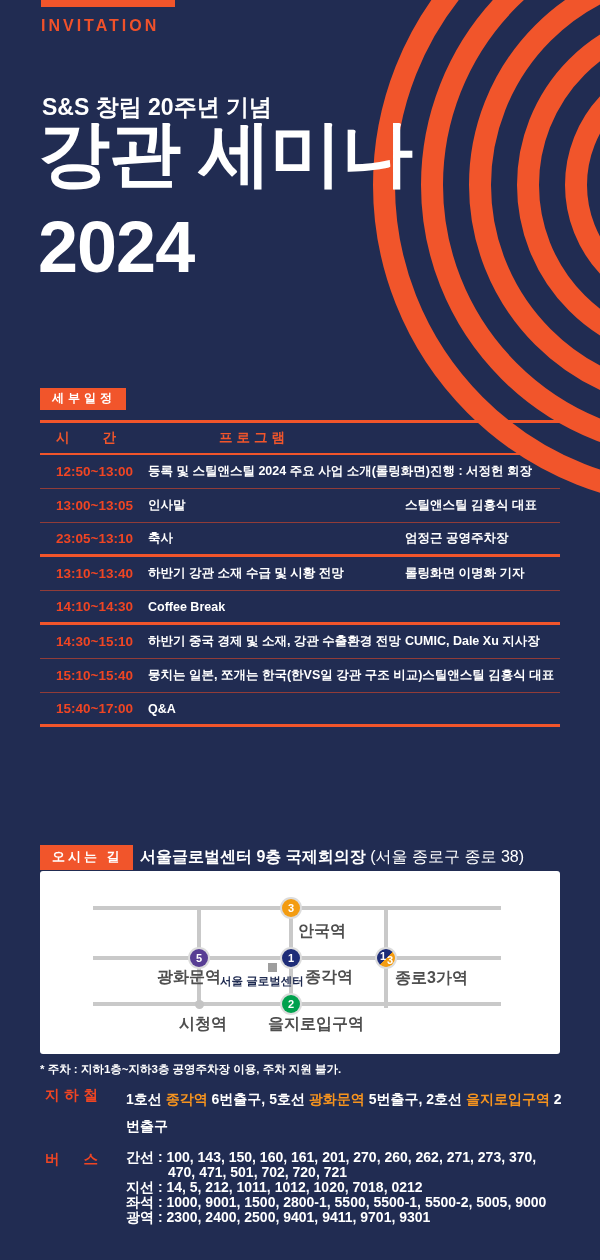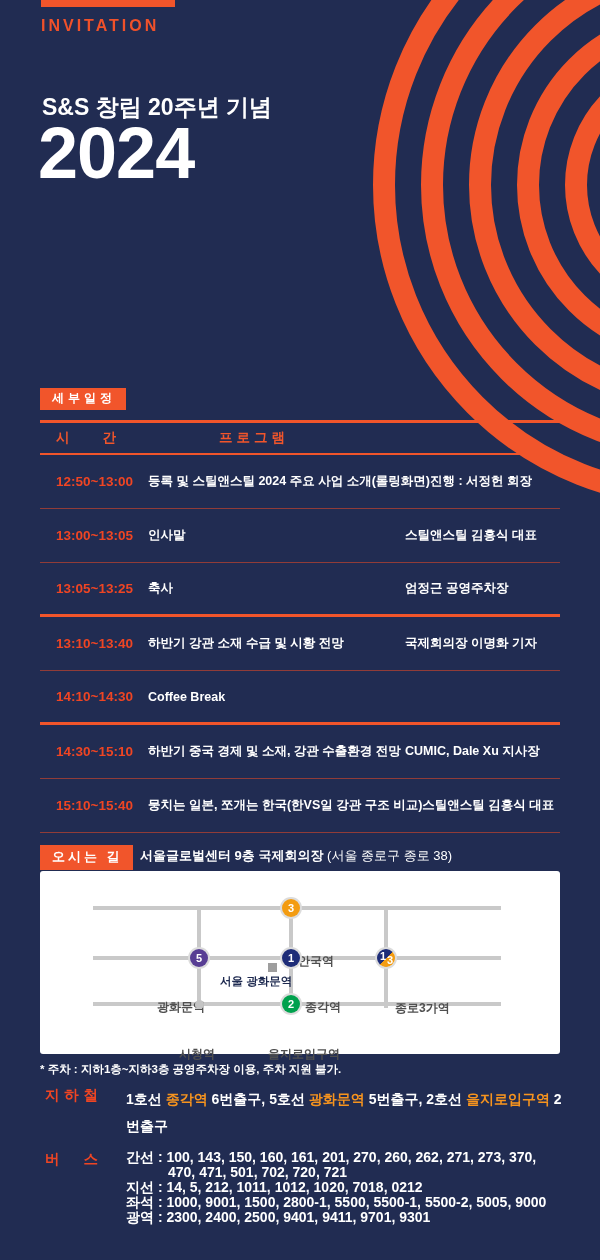--- a/index.html
+++ b/index.html
@@ -33,43 +33,43 @@
   .route-label{left:40px;top:845px;font-size:13px;letter-spacing:3px;padding:3px 10px 4px 12px;}
 
   .table{position:absolute;left:40px;top:420px;width:520px;}
   .thead{
     display:flex;align-items:center;height:35px;color:var(--orange);
     font-size:13.5px;font-weight:bold;
     border-top:3px solid var(--orange);border-bottom:2px solid var(--orange);
   }
   .th-time{width:60px;margin-left:16px;display:flex;justify-content:space-between;}
   .th-prog{margin-left:103px;letter-spacing:4px;}
-  .row{display:flex;align-items:center;height:54px;font-size:13px;font-weight:bold;white-space:nowrap;}
+  .row{display:flex;align-items:center;height:34px;font-size:13px;font-weight:bold;white-space:nowrap;}
   .row.thin{border-bottom:1px solid rgba(239,74,35,.55);}
   .row.thick{border-bottom:3px solid var(--orange);}
   .c-time{width:108px;padding-left:16px;color:var(--orange-red);font-size:13.5px;flex:none;}
   .c-prog{flex:1;font-size:12.5px;overflow:visible;}
   .c-spk{flex:none;width:155px;font-size:12.5px;}
 
-  .route-head{position:absolute;left:140px;top:847px;font-size:13px;font-weight:bold;}
+  .route-head{position:absolute;left:140px;top:847px;font-size:16px;font-weight:bold;}
   .route-head .addr{font-weight:normal;}
 
   .map-card{position:absolute;left:40px;top:871px;width:520px;height:183px;background:#fff;border-radius:3px;}
   .road{position:absolute;background:#c9c9c9;}
   .road-h{left:53px;width:408px;height:4px;}
   .road-v{width:4px;top:35px;height:102px;}
   .badge{
     position:absolute;width:18px;height:18px;border-radius:50%;box-shadow:0 0 0 2px #dcdcdc;
     color:#fff;font-size:11px;font-weight:bold;display:flex;align-items:center;justify-content:center;
   }
   .badge.combo span{position:absolute;line-height:1;}
   .badge.combo .n1{left:3px;top:2px;}
   .badge.combo .n2{right:2px;bottom:1px;}
   .map-dot{position:absolute;width:9px;height:9px;border-radius:50%;background:#c4c4c4;}
-  .st-label{position:absolute;font-size:12px;font-weight:bold;color:#4f4f4f;white-space:nowrap;margin-top:32px;}
+  .st-label{position:absolute;font-size:16px;font-weight:bold;color:#4f4f4f;white-space:nowrap;}
   .venue-square{position:absolute;left:228px;top:92px;width:9px;height:9px;background:#9e9e9e;}
   .venue-label{position:absolute;left:180px;top:103px;font-size:11.5px;font-weight:bold;color:#1e2a50;white-space:nowrap;}
 
   .park-note{position:absolute;left:40px;top:1062px;font-size:11.5px;font-weight:bold;}
 
   .transit{position:absolute;left:45px;top:1086px;width:520px;font-size:14px;font-weight:bold;}
   .t-row{display:flex;margin-bottom:10px;}
   .t-label{flex:none;width:53px;display:flex;justify-content:space-between;color:var(--orange-red);font-size:14.5px;}
   .t-content{margin-left:28px;line-height:27px;}
   .hl{color:var(--amber);}
@@ -85,20 +85,21 @@
   <div class="ring r3"></div>
   <div class="ring r4"></div>
   <div class="ring r5"></div>
 </div>
 
 <div class="content">
   <div class="top-bar"></div>
   <div class="eyebrow">INVITATION</div>
   <div class="subtitle">S&amp;S 창립 20주년 기념</div>
   <div class="title">
+    <div>강관 세미나</div>
     <div>2024</div>
   </div>
 
   <div class="sec-label sched-label">세부일정</div>
 
   <div class="table">
     <div class="thead">
       <div class="th-time">
           <span>시</span>
           <span>간</span>
@@ -110,43 +111,48 @@
           <div class="c-time">12:50~13:00</div>
           <div class="c-prog">등록 및 스틸앤스틸 2024 주요 사업 소개(롤링화면)</div>
           <div class="c-spk">진행 : 서정헌 회장</div>
         </div>
         <div class="row thin">
           <div class="c-time">13:00~13:05</div>
           <div class="c-prog">인사말</div>
           <div class="c-spk">스틸앤스틸 김홍식 대표</div>
         </div>
         <div class="row thick">
-          <div class="c-time">13:05~13:25</div>
+          <div class="c-time">23:05~13:10</div>
           <div class="c-prog">축사</div>
           <div class="c-spk">엄정근 공영주차장</div>
         </div>
         <div class="row thin">
           <div class="c-time">13:10~13:40</div>
           <div class="c-prog">하반기 강관 소재 수급 및 시황 전망</div>
-          <div class="c-spk">국제회의장 이명화 기자</div>
+          <div class="c-spk">롤링화면 이명화 기자</div>
         </div>
         <div class="row thick">
           <div class="c-time">14:10~14:30</div>
           <div class="c-prog">Coffee Break</div>
           <div class="c-spk"></div>
         </div>
         <div class="row thin">
           <div class="c-time">14:30~15:10</div>
           <div class="c-prog">하반기 중국 경제 및 소재, 강관 수출환경 전망</div>
           <div class="c-spk">CUMIC, Dale Xu 지사장</div>
         </div>
         <div class="row thin">
           <div class="c-time">15:10~15:40</div>
           <div class="c-prog">뭉치는 일본, 쪼개는 한국(한VS일 강관 구조 비교)</div>
           <div class="c-spk">스틸앤스틸 김홍식 대표</div>
+        </div>
+        <div class="row thick">
+          <div class="c-time">15:40~17:00</div>
+          <div class="c-prog">Q&amp;A</div>
+          <div class="c-spk"></div>
         </div>
       </div>
   </div>
 
   <div class="sec-label route-label">오시는 길</div>
   <div class="route-head">
     <span>서울글로벌센터 9층 국제회의장</span>
     <span class="addr">(서울 종로구 종로 38)</span>
   </div>
 
@@ -168,21 +174,21 @@
           <span class="n1">1</span>
           <span class="n2">3</span>
         </div>
         <div class="st-label" style="left: 355px; top: 97px;">종로3가역</div>
         <div class="badge" style="left: 242px; top: 124px; background: rgb(0, 161, 77);">2</div>
         <div class="st-label" style="left: 228px; top: 143px;">을지로입구역</div>
         <div class="map-dot" style="left: 155px; top: 129px;"></div>
         <div class="st-label" style="left: 139px; top: 143px;">시청역</div>
       </div>
     <div class="venue-square"></div>
-    <div class="venue-label">서울 광화문역</div>
+    <div class="venue-label">서울 글로벌센터</div>
   </div>
 
   <div class="park-note">* 주차 : 지하1층~지하3층 공영주차장 이용, 주차 지원 불가.</div>
 
   <div class="transit">
     <div class="t-row">
       <div class="t-label">
           <span>지</span>
           <span>하</span>
           <span>철</span>

